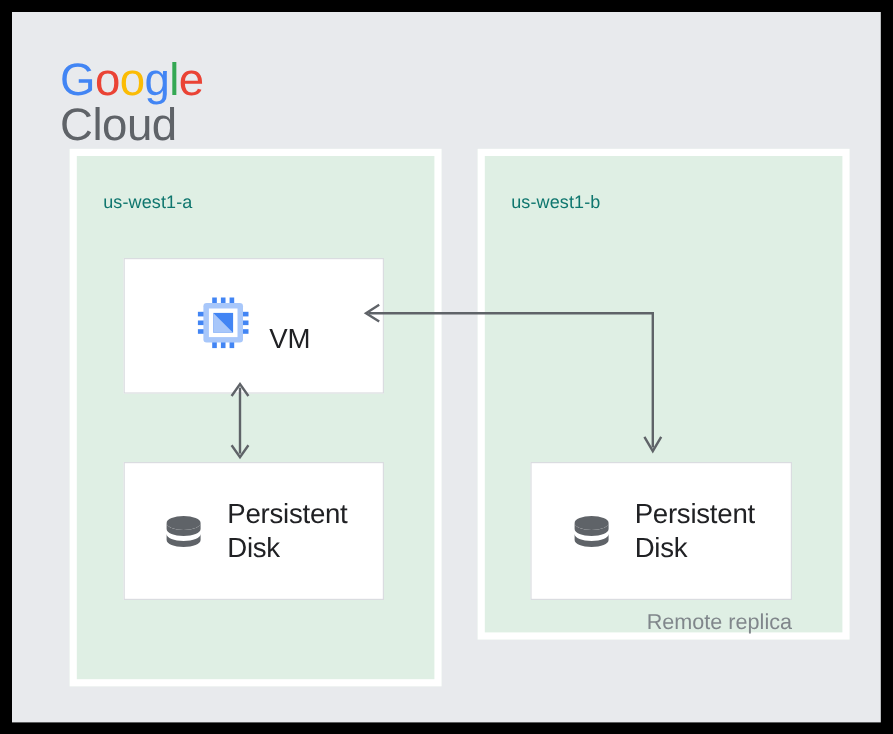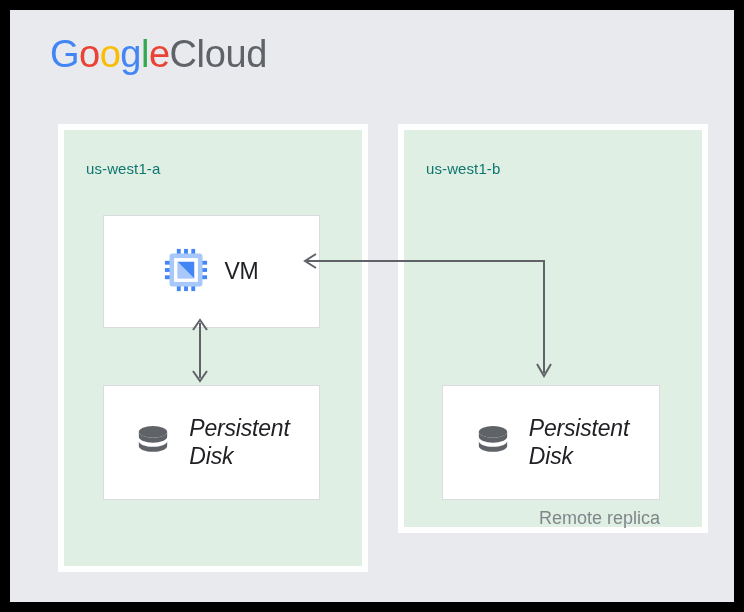--- a/index.html
+++ b/index.html
@@ -30,25 +30,26 @@
     position: absolute;
     left: 10px; top: 10px;
     width: 724px; height: 592px;
     background: #E8EAED;
     overflow: hidden;
   }
 
   
   .logo {
     position: absolute;
-    left: 40px; top: 21px;
+    left: 40px; top: 38px;
     height: 46px;
     display: flex;
-    align-items: center;
+    align-items: flex-start;
     white-space: nowrap;
+    flex-direction: column;
   }
   .logo-google {
     font-size: 38px;
     letter-spacing: -0.5px;
     line-height: 1;
     font-family: "Liberation Sans", sans-serif;
   }
   .logo-google span { line-height: 1; }
   .g1 { color: #4285F4; }
   .g2 { color: #EA4335; }
@@ -88,31 +89,31 @@
     position: absolute;
     background: #FFFFFF;
     border: 1px solid #DADCE0;
     box-sizing: border-box;
     display: flex;
     align-items: center;
     justify-content: center;
   }
   .card-inner {
     display: flex;
-    align-items: center;
+    align-items: flex-end;
     gap: 16px;
   }
   .card-label {
     font-size: 23px;
     color: #202124;
     line-height: 1.18;
     letter-spacing: -0.2px;
     white-space: pre-line;
   }
-  .card-label.two-line { text-align: left; font-style: italic; }
+  .card-label.two-line { text-align: left; }
 
   #card-vm       { left: 93px;  top: 205px; width: 217px; height: 113px; }
   #card-pd-a     { left: 93px;  top: 375px; width: 217px; height: 115px; }
   #card-pd-b     { left: 432px; top: 375px; width: 218px; height: 115px; }
 
   .replica-note {
     position: absolute;
     left: 432px;
     top: 498px;
     width: 218px;

